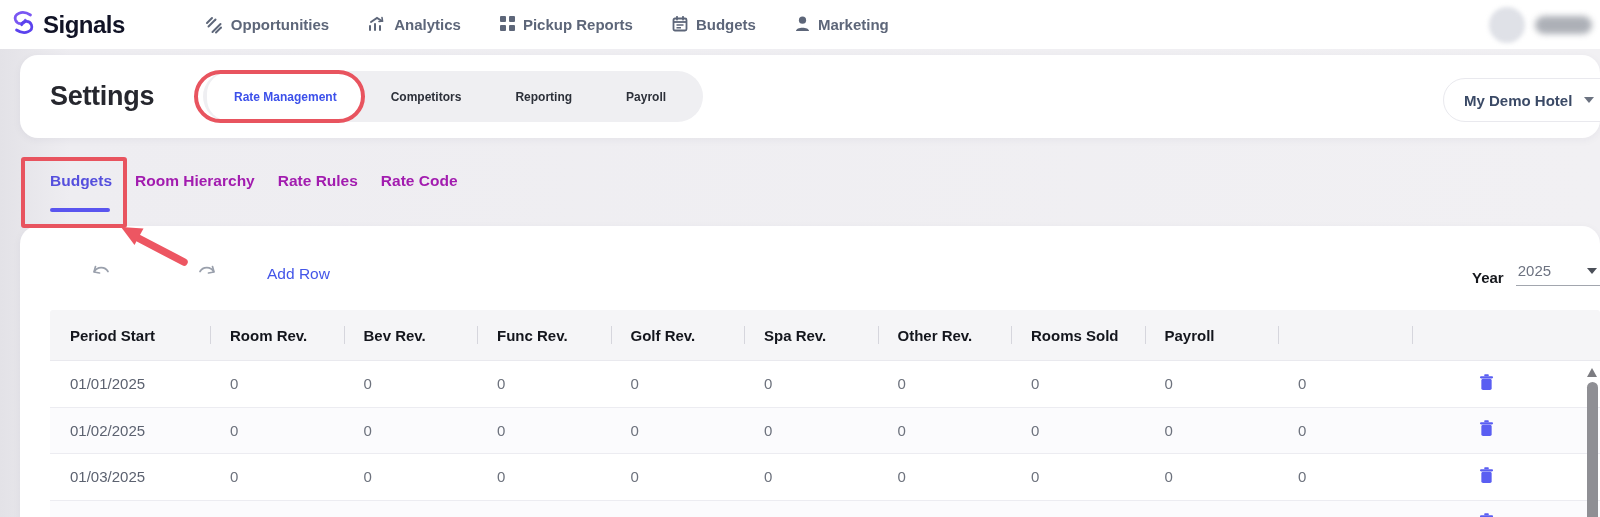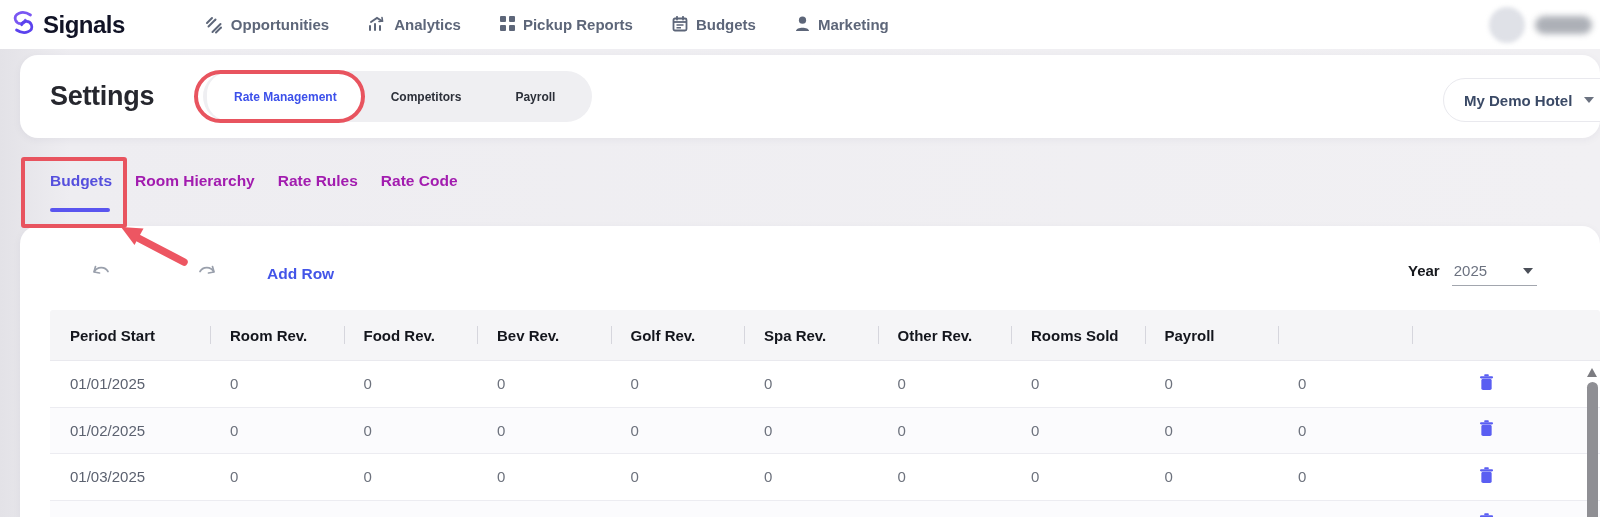--- a/index.html
+++ b/index.html
@@ -40,23 +40,23 @@
   .subtabs { position:absolute; left:50px; top:172px; display:flex; align-items:center; gap:23px; }
   .subtab { font-size:15.5px; font-weight:600; color:#a21caf; cursor:pointer; white-space:nowrap; }
   .subtab.active { color:#554fdd; position:relative; }
   .subtab-underline { position:absolute; left:50px; top:208px; width:60px; height:4px; background:#5a55ef; border-radius:2px; }
 
   
   .table-card { position:absolute; left:20px; top:226px; width:1580px; height:400px; background:#ffffff; border-radius:18px 18px 0 0; box-shadow:0 2px 8px rgba(40,40,70,.05); }
   .icon-btn { position:absolute; top:37px; width:26px; height:20px; background:none; border:none; cursor:pointer; }
   .undo-btn { left:70px; }
   .redo-btn { left:172px; }
-  .add-row { position:absolute; left:247px; top:39px; font-size:15.5px; font-weight:700; color:#4355e8; background:none; border:none; cursor:pointer; font-family:inherit; }
+  .add-row { position:absolute; left:247px; top:39px; font-size:15.5px; font-weight:400; color:#4355e8; background:none; border:none; cursor:pointer; font-family:inherit; }
   .import-btn { position:absolute; left:1280px; top:26px; width:143px; height:40px; background:#ffffff; border:1px solid #f0f0f3; border-radius:8px; box-shadow:0 1px 5px rgba(30,30,50,.14); font-size:15px; font-weight:700; color:#16181d; font-family:inherit; cursor:pointer; }
-  .year-group { position:absolute; left:1388px; top:36px; display:flex; align-items:flex-start; }
+  .year-group { position:absolute; left:1452px; top:36px; display:flex; align-items:flex-end; }
   .year-label { font-size:15px; font-weight:700; color:#16181d; margin-right:12px; }
   .year-select { display:flex; align-items:center; gap:36px; border-bottom:1px solid #a2a6ae; padding:0 4px 6px 2px; cursor:pointer; }
   .year-value { font-size:15px; color:#6c7280; }
   .year-select .caret { border-top-color:#4b4f58; }
 
   
   .grid-table { position:absolute; left:30px; top:84px; width:1550px; }
   .thead, .tr { display:grid; grid-template-columns:160px repeat(9,133.5px) 150px 1fr; align-items:center; }
   .thead { height:50px; background:#f5f5f7; border-radius:3px 3px 0 0; }
   .th { position:relative; height:100%; display:flex; align-items:center; padding-left:20px; font-size:15px; font-weight:700; color:#14161d; white-space:nowrap; }
@@ -148,20 +148,21 @@
     <div class="avatar"></div>
     <div class="user-chip"></div>
   </div>
 </header>
 
 <section class="settings-card">
   <h1 class="page-title">Settings</h1>
   <div class="tab-group">
     <div class="tab active">Rate Management</div>
     <div class="tab">Competitors</div>
+    <div class="tab">Reporting</div>
     <div class="tab">Payroll</div>
   </div>
   <div class="hotel-pill">
     <span>My Demo Hotel</span>
     <span class="caret"></span>
   </div>
 </section>
 
 <div class="anno-ellipse"></div>
 
@@ -205,24 +206,24 @@
 
   <div class="grid-table">
     <div class="thead">
       <div class="th">
           <span>Period Start</span>
         </div>
         <div class="th">
           <span>Room Rev.</span>
         </div>
         <div class="th">
-          <span>Food Rev.</span>
-        </div>
-        <div class="th">
           <span>Bev Rev.</span>
+        </div>
+        <div class="th">
+          <span>Func Rev.</span>
         </div>
         <div class="th">
           <span>Golf Rev.</span>
         </div>
         <div class="th">
           <span>Spa Rev.</span>
         </div>
         <div class="th">
           <span>Other Rev.</span>
         </div>

